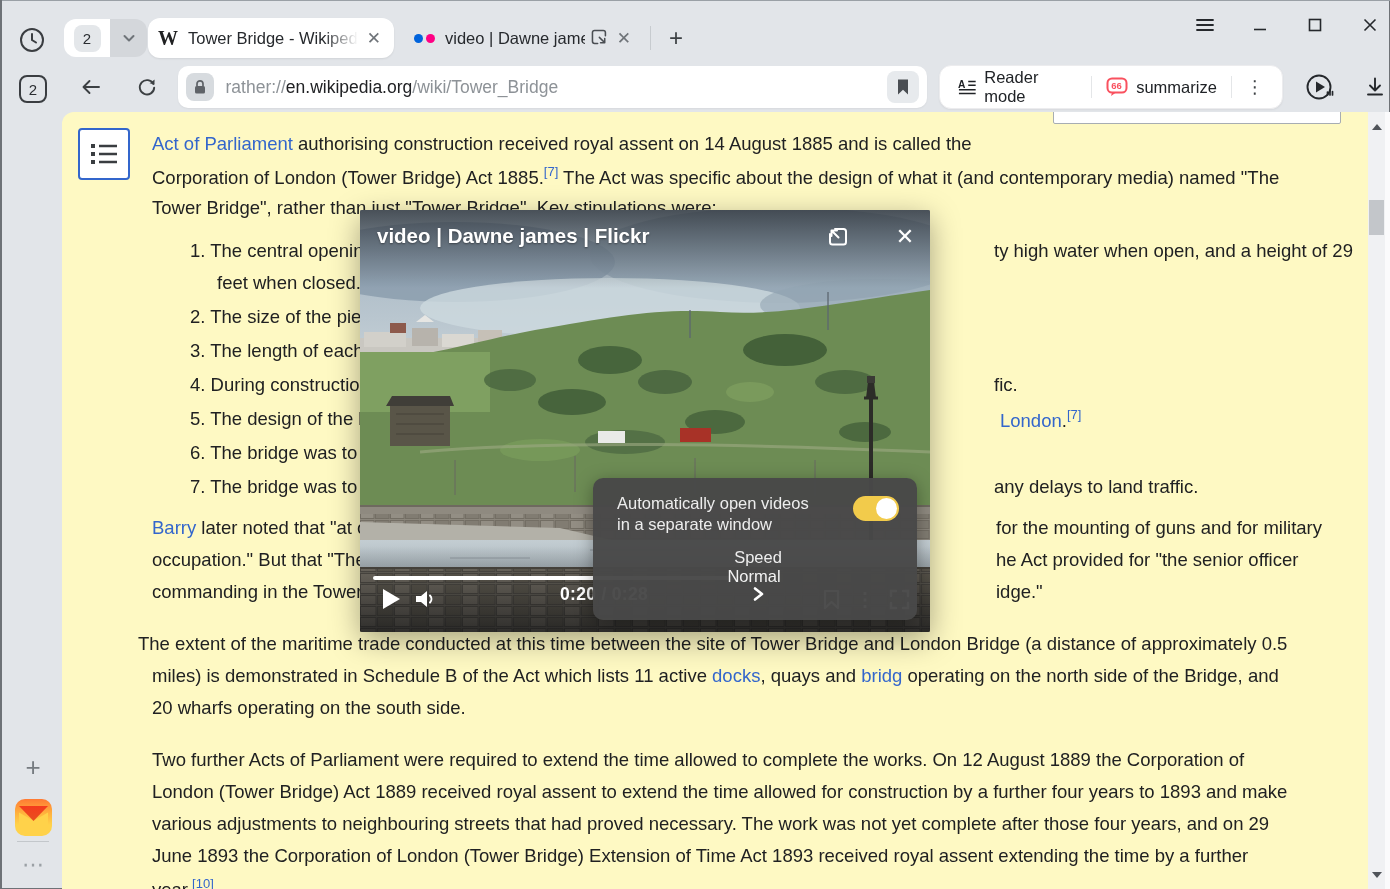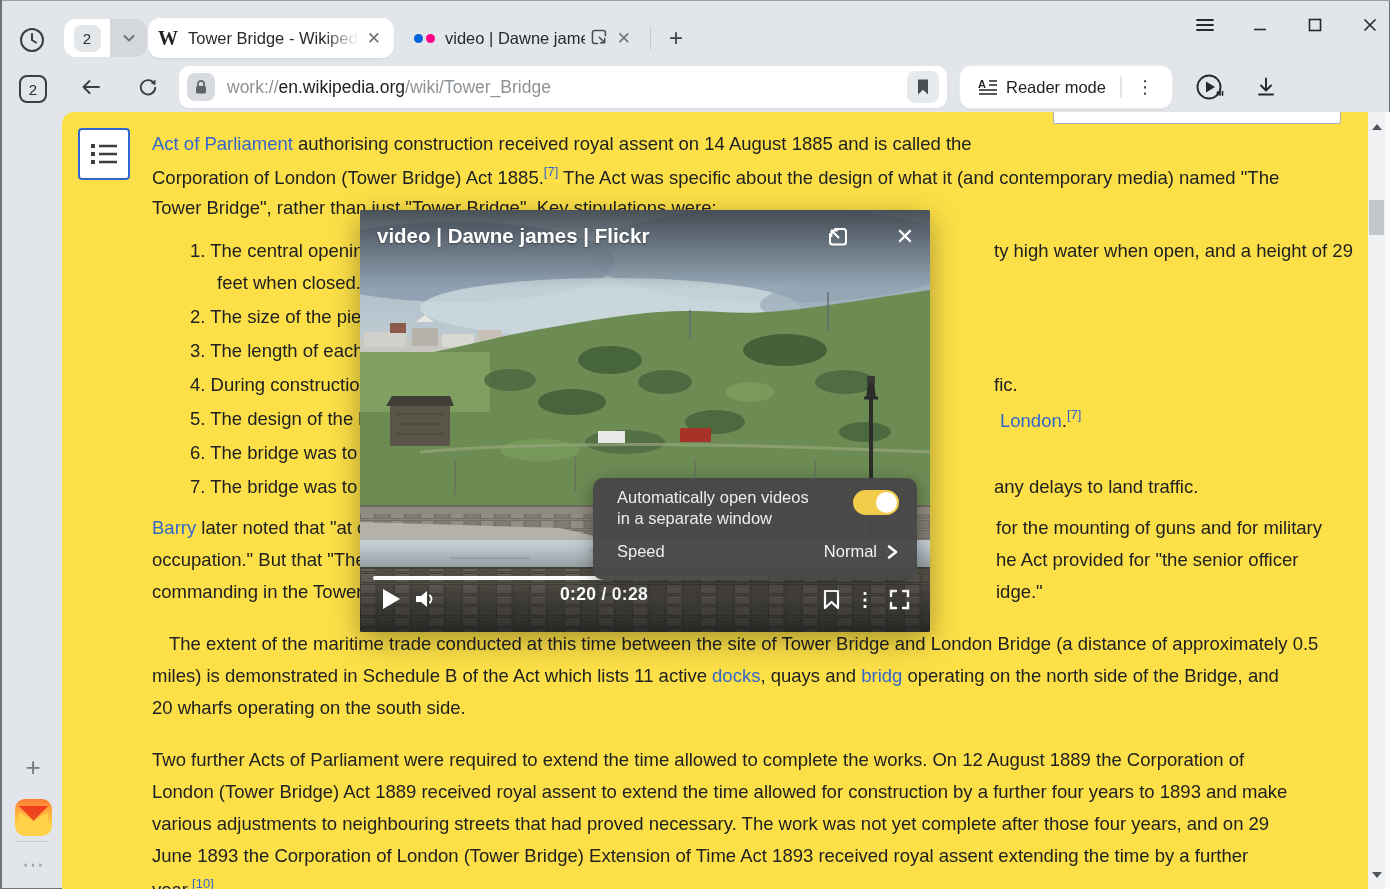--- a/index.html
+++ b/index.html
@@ -63,21 +63,21 @@
   .bm-chip { width:32px; height:32px; border-radius:8px; display:flex; align-items:center; justify-content:center; background:#e7eaed; }
   .reader-pill { margin-left:12px; height:44px; background:#fff; border:1px solid #ececee; border-radius:12px;
                  display:flex; align-items:center; padding:0 4px; box-shadow:0 1px 2px rgba(0,0,0,.05); }
   .pill-item { display:flex; align-items:center; gap:8px; padding:0 14px; font-size:16.5px; color:#202327; height:100%; }
   .pill-sep { width:1px; height:22px; background:#e4e6e8; }
   .kebab { font-size:18px; color:#3c4043; padding:0 14px; }
   .round-play { margin-left:22px; }
   .dl-btn { margin-left:26px; }
 
   
-  .content { position:absolute; left:62px; top:112px; width:1306px; height:777px; background:#fde047; border-radius:12px 0 0 0; overflow:hidden; }
+  .content { position:absolute; left:62px; top:112px; width:1306px; height:777px; background:#fef9c3; border-radius:12px 0 0 0; overflow:hidden; }
   .search-remnant { position:absolute; left:991px; top:-4px; width:288px; height:16px; background:#fff;
                     border:1px solid #a7adb3; border-radius:0 0 2px 2px; }
   .toc-fab { position:absolute; left:16px; top:16px; width:52px; height:52px; background:#fff; border:2px solid #36c;
              border-radius:4px; display:flex; align-items:center; justify-content:center; }
   .a-line { position:absolute; white-space:pre; font-size:18.5px; color:#202122; }
   .a-line .link { color:#3366cc; }
   .a-line sup { font-size:13px; color:#3366cc; position:relative; top:-1px; }
 
   
   .scrollbar { position:absolute; right:5px; top:112px; width:17px; height:777px; background:#f0f1f3; }
@@ -98,27 +98,27 @@
   .v-top-btn { margin-top:14px; width:34px; height:26px; display:flex; align-items:center; justify-content:center; color:#fff; }
   .v-close { font-size:22px; margin-right:8px; }
   .v-controls-shade { position:absolute; left:0; bottom:0; right:0; height:86px;
                 background:linear-gradient(0deg, rgba(12,13,15,.68), rgba(12,13,15,0)); }
   .v-progress { position:absolute; left:13px; bottom:52px; width:394px; height:4px; background:#fff; border-radius:2px; }
   .v-bar { position:absolute; left:0; bottom:8px; right:0; height:40px; display:flex; align-items:flex-start; padding:0 14px; }
   .v-btn { width:34px; height:30px; display:flex; align-items:center; justify-content:center; color:#fff; }
   .v-play-tri { width:0; height:0; border-top:10px solid transparent; border-bottom:10px solid transparent; border-left:17px solid #fff; }
   .v-time { flex:1; text-align:center; color:#fff; font-size:17.5px; font-weight:600; letter-spacing:.3px; padding-right:48px; }
   .v-kebab { color:#fff; font-size:19px; font-weight:bold; }
-  .v-menu { position:absolute; left:233px; top:268px; width:324px; height:102px; background:rgba(72,72,72,.97);
-            border-radius:10px; padding:9px 18px 0 24px; box-shadow:0 4px 18px rgba(0,0,0,.35); }
+  .v-menu { position:absolute; left:233px; top:268px; width:324px; height:142px; background:rgba(72,72,72,.97);
+            border-radius:10px; padding:15px 18px 0 24px; box-shadow:0 4px 18px rgba(0,0,0,.35); }
   .v-menu-row1 { display:flex; align-items:flex-start; }
   .v-menu-label { color:#ededed; font-size:16.5px; line-height:21px; flex:1; }
   .toggle { width:46px; height:25px; background:#f2cb4b; border-radius:13px; position:relative; margin-top:3px; }
   .toggle .knob { position:absolute; right:2px; top:2px; width:21px; height:21px; background:#fff; border-radius:50%; }
-  .v-menu-row2 { display:flex; align-items:center; margin-top:13px; }
+  .v-menu-row2 { display:flex; align-items:center; margin-top:13px;flex-direction:column; }
   .v-speed-label { color:#ededed; font-size:16.5px; flex:1; }
   .v-speed-value { color:#f2f2f2; font-size:16.5px; margin-right:8px; }
 </style>
 </head>
 <body>
 
 <div class="window">
 
   <div class="sidebar">
     <div class="clock-btn">
@@ -210,37 +210,45 @@
         </svg>
     </span>
 
     <div class="url-pill">
       <span class="lock-chip">
         <svg width="16" height="18" viewBox="0 0 16 18">
             <rect x="3" y="8" width="10" height="7.5" rx="1.5" fill="#5f6368"></rect>
             <path d="M5 8 V5.8 A3 3 0 0 1 11 5.8 V8" fill="none" stroke="#5f6368" stroke-width="1.7"></path>
           </svg>
       </span>
-      <span class="url-text"><span>work://</span><b>en.wikipedia.org</b><span>/wiki/Tower_Bridge</span></span>
+      <span class="url-text"><span>rather://</span><b>en.wikipedia.org</b><span>/wiki/Tower_Bridge</span></span>
       <span class="bm-chip">
         <svg width="16" height="18" viewBox="0 0 16 18">
             <path d="M3 1.5 H13 V16.5 L8 11.8 L3 16.5 Z" fill="#4a4e53"></path>
           </svg>
       </span>
     </div>
 
     <div class="reader-pill">
       <span class="pill-item">
         <svg width="20" height="18" viewBox="0 0 20 18">
             <text x="0" y="10" font-size="11" font-weight="bold" fill="#202327" font-family="Liberation Sans, sans-serif">A</text>
             <path d="M11 3 H19 M11 7 H19 M1 12 H19 M1 16 H19" stroke="#202327" stroke-width="1.6"></path>
           </svg>
         <span>Reader mode</span>
       </span>
       <span class="pill-sep"></span>
+      <span class="pill-item">
+        <svg width="22" height="20" viewBox="0 0 22 20">
+            <rect x="1.5" y="1.5" width="19" height="14" rx="4.5" fill="none" stroke="#f9515f" stroke-width="2"></rect>
+            <path d="M6 15.5 L5 19 L10 15.5 Z" fill="#f9515f"></path>
+            <text x="5.2" y="12" font-size="9.5" font-weight="bold" fill="#f9515f" font-family="Liberation Sans, sans-serif">66</text>
+          </svg>
+        <span>summarize</span>
+      </span>
       <span class="pill-sep"></span>
       <span class="kebab">⋮</span>
     </div>
 
     <span class="nav-btn round-play">
       <svg width="30" height="30" viewBox="0 0 30 30">
           <circle cx="14" cy="15" r="11.5" fill="none" stroke="#25282c" stroke-width="1.9"></circle>
           <path d="M11 9.5 L20 15 L11 20.5 Z" fill="#25282c"></path>
           <path d="M22.5 20 v3 M25 18 v5 M27.5 19.5 v3.5" stroke="#25282c" stroke-width="1.7" stroke-linecap="round"></path>
         </svg>
@@ -280,21 +288,21 @@
         <div class="a-line" style="left: 938px; top: 296px;"><span class="link">London</span><span>.</span><sup>[7]</sup></div>
         <div class="a-line" style="left: 128px; top: 330px;"><span>6. The bridge was to be c</span></div>
         <div class="a-line" style="left: 128px; top: 364px;"><span>7. The bridge was to be o</span></div>
         <div class="a-line" style="left: 932px; top: 364px;"><span>any delays to land traffic.</span></div>
         <div class="a-line" style="left: 90px; top: 405px;"><span class="link">Barry</span><span> later noted that "at one t</span></div>
         <div class="a-line" style="left: 934px; top: 405px;"><span>for the mounting of guns and for military</span></div>
         <div class="a-line" style="left: 90px; top: 437px;"><span>occupation." But that "The latte</span></div>
         <div class="a-line" style="left: 934px; top: 437px;"><span>he Act provided for "the senior officer</span></div>
         <div class="a-line" style="left: 90px; top: 469px;"><span>commanding in the Tower [of L</span></div>
         <div class="a-line" style="left: 934px; top: 469px;"><span>idge."</span></div>
-        <div class="a-line" style="left: 107px; top: 521px;"><span>The extent of the maritime trade conducted at this time between the site of Tower Bridge and London Bridge (a distance of approximately 0.5</span></div>
+        <div class="a-line" style="left: 76px; top: 521px;"><span>The extent of the maritime trade conducted at this time between the site of Tower Bridge and London Bridge (a distance of approximately 0.5</span></div>
         <div class="a-line" style="left: 90px; top: 553px;"><span>miles) is demonstrated in Schedule B of the Act which lists 11 active </span><span class="link">docks</span><span>, quays and </span><span class="link">bridg</span><span> operating on the north side of the Bridge, and</span></div>
         <div class="a-line" style="left: 90px; top: 585px;"><span>20 wharfs operating on the south side.</span></div>
         <div class="a-line" style="left: 90px; top: 637px;"><span>Two further Acts of Parliament were required to extend the time allowed to complete the works. On 12 August 1889 the Corporation of</span></div>
         <div class="a-line" style="left: 90px; top: 669px;"><span>London (Tower Bridge) Act 1889 received royal assent to extend the time allowed for construction by a further four years to 1893 and make</span></div>
         <div class="a-line" style="left: 90px; top: 701px;"><span>various adjustments to neighbouring streets that had proved necessary. The work was not yet complete after those four years, and on 29</span></div>
         <div class="a-line" style="left: 90px; top: 733px;"><span>June 1893 the Corporation of London (Tower Bridge) Extension of Time Act 1893 received royal assent extending the time by a further</span></div>
         <div class="a-line" style="left: 90px; top: 765px;"><span>year.</span><sup>[10]</sup></div>
       </div>
   </div>
 

